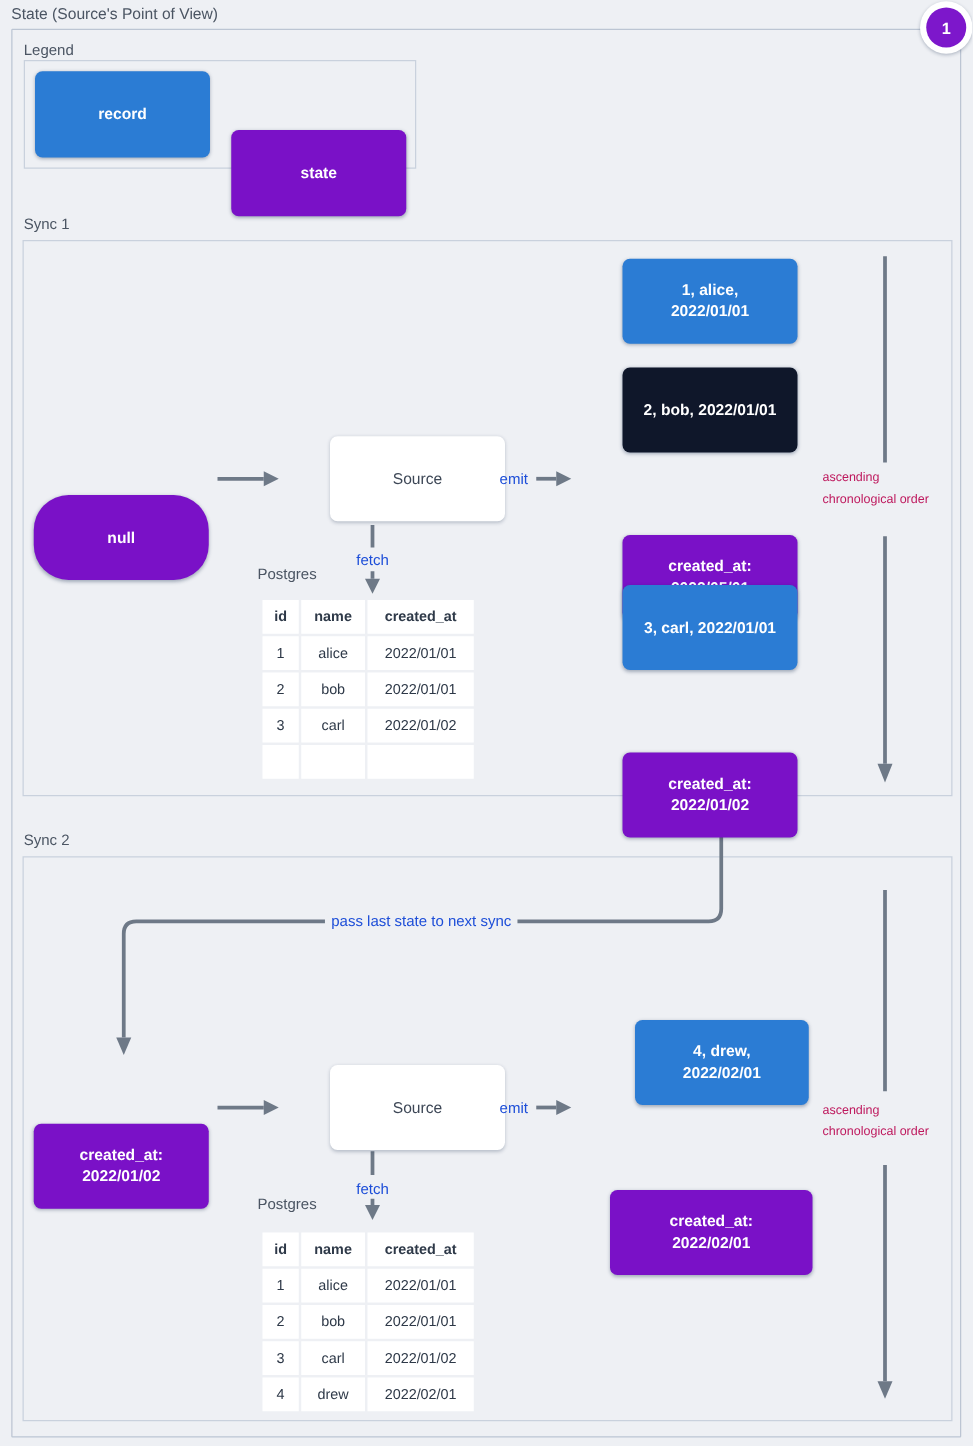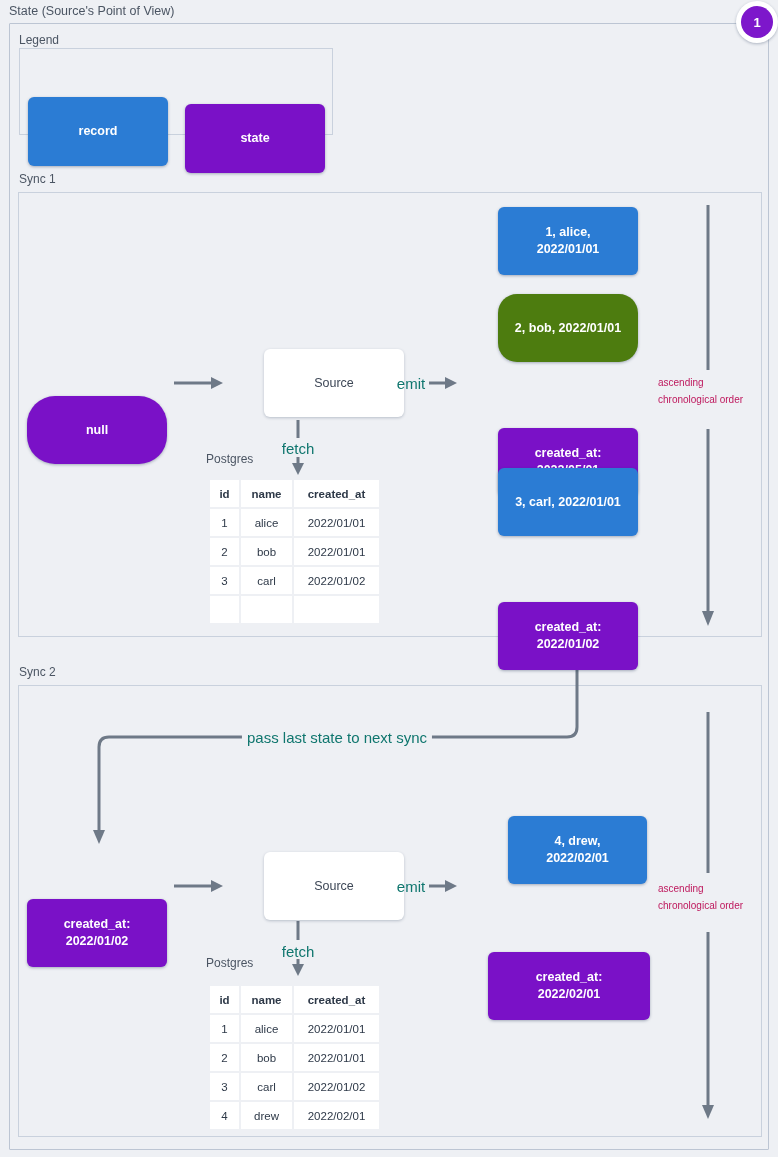--- a/index.html
+++ b/index.html
@@ -39,21 +39,21 @@
   }
   .record { background: #2b7cd4; }
   .state  { background: #7a11c7; margin-top: 47px; }
   .white-node {
     background: #ffffff; color: #3d4756; font-weight: 400;
     box-shadow: 0 1px 3px rgba(23, 43, 77, 0.25);
     margin-left: 36px;
   }
   .inline-label {
     position: absolute; transform: translate(-50%, -50%);
-    font-size: 15px; color: #0f766e; white-space: nowrap; z-index: 4;
+    font-size: 12px; color: #1d4ed8; white-space: nowrap; z-index: 4;
   }
   .pass-label {
     background: #eef0f4; padding: 1px 5px;
   }
   .order-note {
     position: absolute; width: 100px; text-align: left;
     font-size: 10px; line-height: 17px; color: #be185d; z-index: 4;
   }
   .db-label {
     position: absolute; font-size: 12px; color: #4b5563; z-index: 4;
@@ -88,21 +88,21 @@
 </head>
 <body>
 
 <div class="canvas">
 
   <div class="page-title">State (Source's Point of View)</div>
   <div class="outer-box"></div>
 
   <div class="section-label" style="left:19px; top:33px;">Legend</div>
   <div class="section-box legend-box"></div>
-  <div class="node record" style="left: 28px; top: 57px; height: 69px; background: rgb(43, 124, 212); margin-top: 40px;">record</div>
+  <div class="node record" style="left: 28px; top: 57px; height: 69px; background: rgb(43, 124, 212);">record</div>
   <div class="node state" style="left: 185px; top: 57px; height: 69px; background: rgb(122, 17, 199);">state</div>
 
   <div class="section-label" style="left:19px; top:172px;">Sync 1</div>
   <div class="section-box sync1-box"></div>
 
   <div class="node state" style="left: 27px; top: 349px; background: rgb(122, 17, 199); border-radius: 28px;">null</div>
   <div class="node white-node" style="left:228px; top:349px;">Source</div>
 
   <div class="inline-label" style="left:411px; top:383px;">emit</div>
   <div class="inline-label" style="left:298px; top:448px;">fetch</div>
@@ -132,21 +132,21 @@
     </tr>
     <tr>
       <td></td>
       <td></td>
       <td></td>
     </tr>
   </tbody>
     </table>
 
   <div class="node record" style="left: 498px; top: 207px; background: rgb(43, 124, 212);">1, alice, 2022/01/01</div>
-  <div class="node record" style="left: 498px; top: 294px; background: #4d7c0f; border-radius: 19px;">2, bob, 2022/01/01</div>
+  <div class="node record" style="left: 498px; top: 294px; background: #0f172a;">2, bob, 2022/01/01</div>
   <div class="node state" style="left: 498px; top: 381px; background: rgb(122, 17, 199);">created_at: 2022/05/01</div>
   <div class="node record" style="left: 498px; top: 468px; background: rgb(43, 124, 212);">3, carl, 2022/01/01</div>
   <div class="node state" style="left: 498px; top: 555px; background: rgb(122, 17, 199);">created_at: 2022/01/02</div>
 
   <div class="order-note" style="left:658px; top:374px;">ascending chronological order</div>
 
   <div class="inline-label pass-label" style="left:337px; top:737px;">pass last state to next sync</div>
 
   <div class="section-label" style="left:19px; top:665px;">Sync 2</div>
   <div class="section-box sync2-box"></div>

